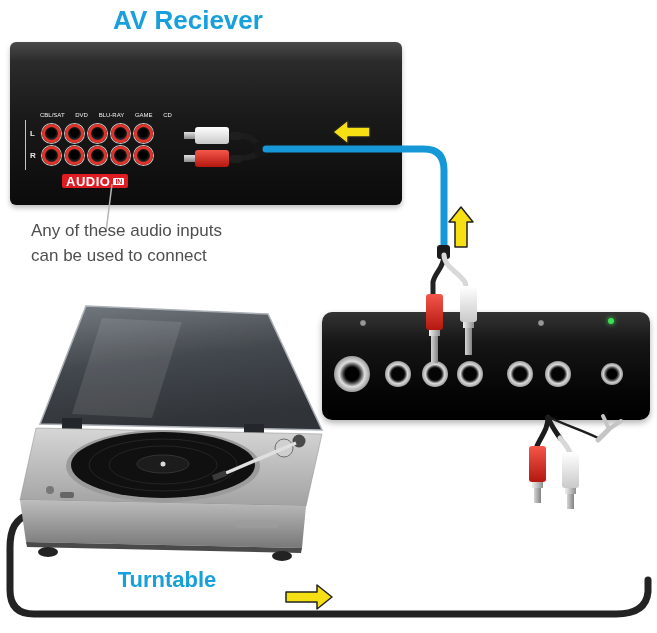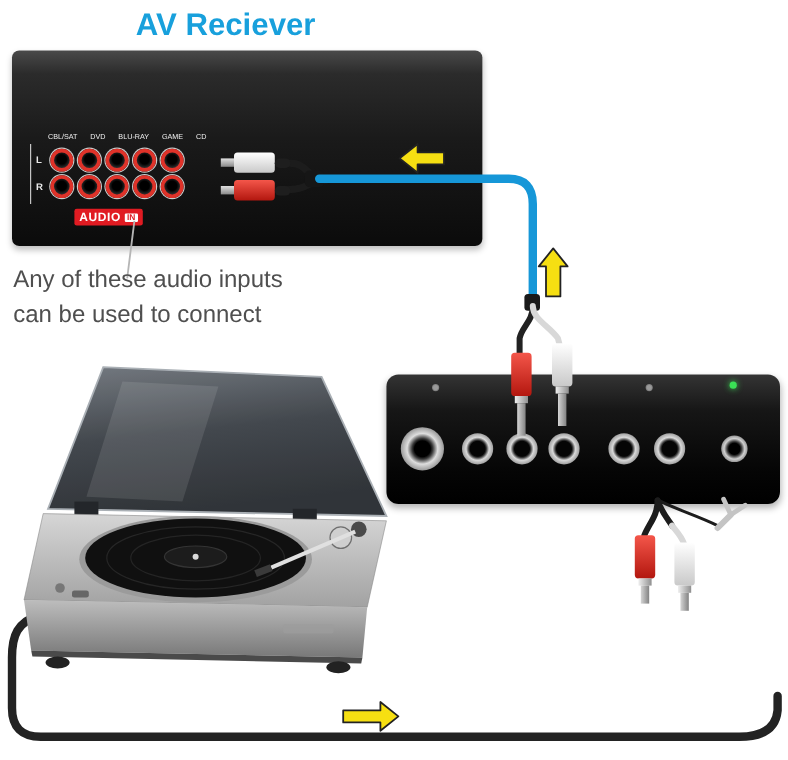--- a/index.html
+++ b/index.html
@@ -2,41 +2,41 @@
 <html><head>
 <meta charset="utf-8">
 <style>
   html,body{margin:0;padding:0;background:#fff;}
   .canvas{position:relative;width:657px;height:633px;background:#ffffff;overflow:hidden;
           font-family:"Liberation Sans",sans-serif;}
 
   
   .title{position:absolute;left:88px;top:5px;width:200px;text-align:center;z-index:7;
          font-size:26px;font-weight:700;color:#18a0dc;}
-  .note{position:absolute;left:11px;top:219px;z-index:7;font-size:20px;line-height:1.45;color:#4f4f4f;}
+  .note{position:absolute;left:31px;top:219px;z-index:7;font-size:17px;line-height:1.45;color:#4f4f4f;}
   .tt-label{position:absolute;left:104px;top:567px;width:126px;text-align:center;z-index:7;
             font-size:22px;font-weight:700;color:#18a0dc;}
 
   
   #receiver{position:absolute;left:10px;top:42px;width:392px;height:163px;z-index:1;border-radius:6px;
             background:linear-gradient(180deg,#4a4a4a 0%,#2b2b2b 12%,#1a1a1a 45%,#0b0b0b 100%);
             box-shadow:0 3px 5px rgba(0,0,0,.25);}
   .panel{position:absolute;left:18px;top:66px;width:172px;height:92px;}
   .panel-line{position:absolute;left:-3px;top:12px;width:1px;height:50px;background:rgba(255,255,255,.75);}
   .in-labels{position:absolute;left:12px;top:4px;width:132px;display:flex;justify-content:space-between;
              font-size:6px;color:#f0f0f0;white-space:nowrap;}
   .ch{position:absolute;left:2px;font-size:8px;color:#e8e8e8;font-weight:700;}
   .ch-l{top:21px}.ch-r{top:43px}
   .jack-row{position:absolute;left:14px;display:flex;gap:4px;}
   .r1{top:16px}.r2{top:38px}
   .jack{width:13px;height:13px;border-radius:50%;border:3px solid #df3229;box-shadow:0 0 0 1px #c9c9c9;
         background:radial-gradient(circle at 50% 45%,#000 0 40%,#2b2b2b 70%);}
   .audio-in{position:absolute;left:34px;top:66px;height:14px;background:#e01b22;border-radius:2px;
             display:flex;align-items:center;gap:3px;padding:0 4px;}
-  .aw{color:#fff;font-size:10px;font-weight:700;letter-spacing:.5px;}
+  .aw{color:#fff;font-size:13px;font-weight:700;letter-spacing:.5px;}
   .ai{background:#fff;color:#e01b22;font-size:7px;font-weight:700;padding:0 2px;border-radius:1px;}
 
   
   #preamp{position:absolute;left:322px;top:312px;width:328px;height:108px;z-index:2;border-radius:10px;
           background:linear-gradient(180deg,#343434 0%,#161616 28%,#050505 75%,#000 100%);
           box-shadow:0 3px 6px rgba(0,0,0,.3);}
   .pjack{position:absolute;width:26px;height:26px;border-radius:50%;
          background:radial-gradient(circle,#050505 0 34%,#3a3a3a 40%,#d9d9d9 52%,#9c9c9c 72%,#4a4a4a 100%);}
   .pjack-big{position:absolute;width:36px;height:36px;border-radius:50%;
          background:radial-gradient(circle,#000 0 26%,#3a3a3a 34%,#dedede 50%,#8f8f8f 74%,#4a4a4a 100%);}
@@ -223,14 +223,15 @@
     <div class="vplug-body body-red"></div>
     <div class="vplug-band"></div>
     <div class="vplug-tip"></div>
   </div>
   <div class="vplug" style="left:562px;top:452px">
     <div class="vplug-body body-white"></div>
     <div class="vplug-band"></div>
     <div class="vplug-tip"></div>
   </div>
 
+  <div class="tt-label">Turntable</div>
 
 </div>
 
 </body></html>

